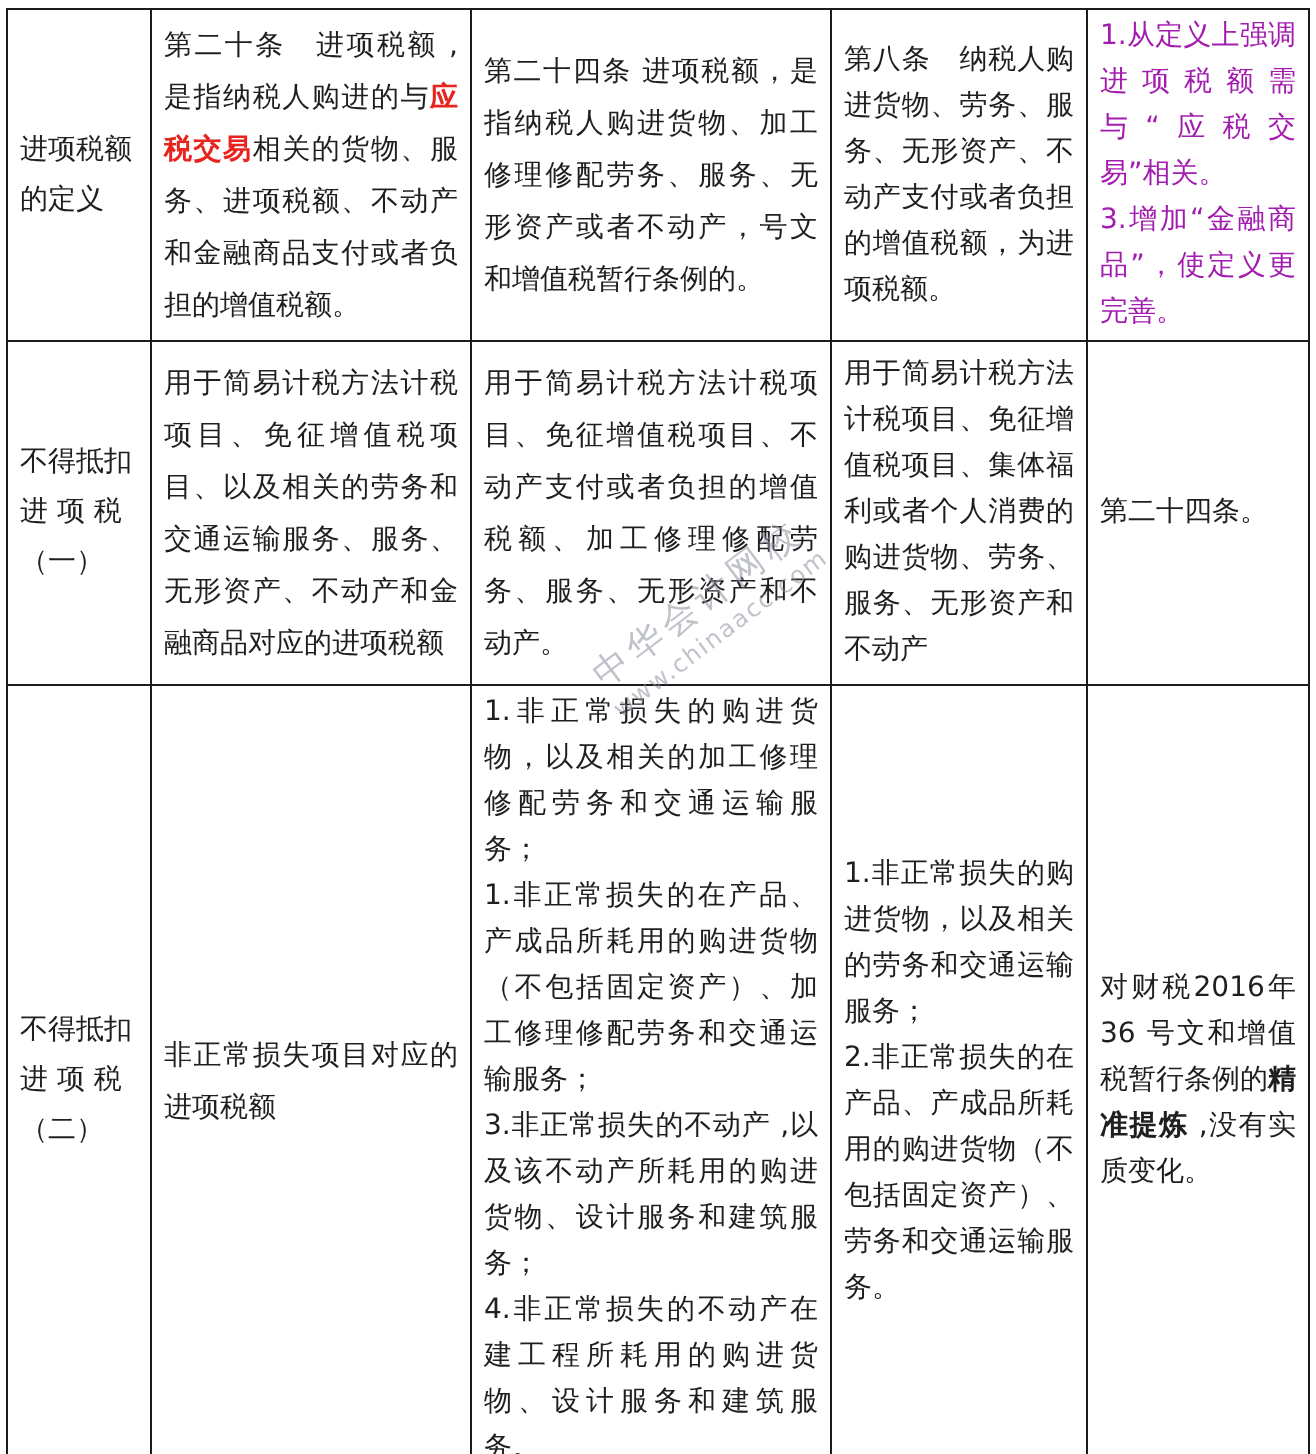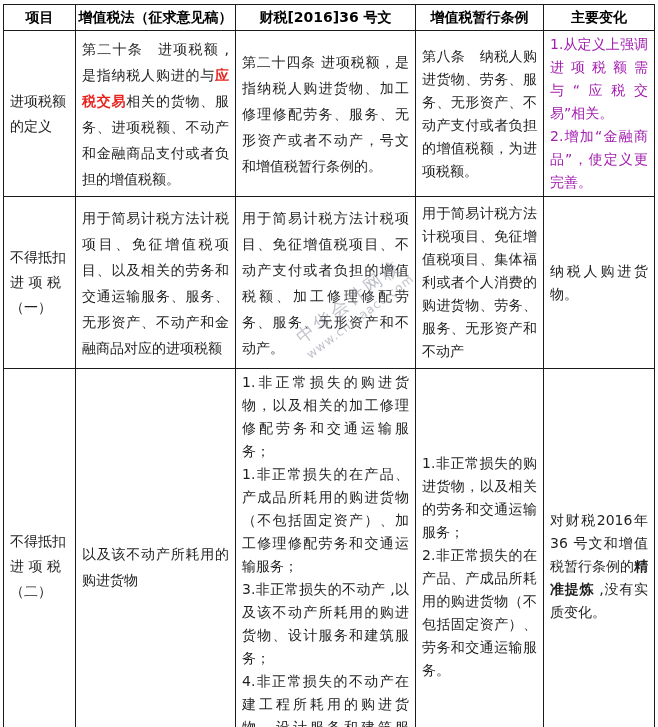--- a/index.html
+++ b/index.html
@@ -71,76 +71,69 @@
   <table class="cmp">
     <colgroup>
       <col style="width:72px">
       <col style="width:160px">
       <col style="width:180px">
       <col style="width:128px">
       <col style="width:111px">
     </colgroup>
 
     <tbody>
-        <tr class="hdr">
-      <th>项目</th>
-      <th>增值税法（征求意见稿）</th>
-      <th>财税[2016]36 号文</th>
-      <th>增值税暂行条例</th>
-      <th>主要变化</th>
-    </tr>
 
     <tr class="row-1">
       <td class="item">
         <div>进项税额</div>
         <div>的定义</div>
       </td>
       <td class="body">
         <p><span>第二十条　进项税额 ,是指纳税人购进的与</span><span class="red-hl" style="color:#e8241f">应税交易</span><span>相关的货物、服务、进项税额、不动产和金融商品支付或者负担的增值税额。</span></p>
       </td>
       <td class="body">
         <p>第二十四条 进项税额，是指纳税人购进货物、加工修理修配劳务、服务、无形资产或者不动产，号文和增值税暂行条例的。</p>
       </td>
       <td class="tight">
         <p>第八条　纳税人购进货物、劳务、服务、无形资产、不动产支付或者负担的增值税额，为进项税额。</p>
       </td>
       <td class="tight changes changes-red" style="color:#a21caf">
         <p>1.从定义上强调进项税额需与“应税交易”相关。</p>
-        <p>2.增加“金融商品”，使定义更完善。</p>
+        <p>3.增加“金融商品”，使定义更完善。</p>
       </td>
     </tr>
 
     <tr class="row-2">
       <td class="item">
         <div>不得抵扣</div>
         <div>进 项 税</div>
         <div>（一）</div>
       </td>
       <td class="body">
         <p>用于简易计税方法计税项目、免征增值税项目、以及相关的劳务和交通运输服务、服务、无形资产、不动产和金融商品对应的进项税额</p>
       </td>
       <td class="body">
         <p>用于简易计税方法计税项目、免征增值税项目、不动产支付或者负担的增值税额、加工修理修配劳务、服务、无形资产和不动产。</p>
       </td>
       <td class="tight">
         <p>用于简易计税方法计税项目、免征增值税项目、集体福利或者个人消费的购进货物、劳务、服务、无形资产和不动产</p>
       </td>
       <td class="tight changes">
-        <p>纳税人购进货物。</p>
+        <p>第二十四条。</p>
       </td>
     </tr>
 
     <tr class="row-3">
       <td class="item">
         <div>不得抵扣</div>
         <div>进 项 税</div>
         <div>（二）</div>
       </td>
       <td class="body">
-        <p>以及该不动产所耗用的购进货物</p>
+        <p>非正常损失项目对应的进项税额</p>
       </td>
       <td class="tight">
         <p>1.非正常损失的购进货物，以及相关的加工修理修配劳务和交通运输服务；</p>
         <p>1.非正常损失的在产品、产成品所耗用的购进货物（不包括固定资产）、加工修理修配劳务和交通运输服务；</p>
         <p>3.非正常损失的不动产 ,以及该不动产所耗用的购进货物、设计服务和建筑服务；</p>
         <p>4.非正常损失的不动产在建工程所耗用的购进货物、设计服务和建筑服务。</p>
       </td>
       <td class="tight">
         <p>1.非正常损失的购进货物，以及相关的劳务和交通运输服务；</p>
         <p>2.非正常损失的在产品、产成品所耗用的购进货物（不包括固定资产）、劳务和交通运输服务。</p>

